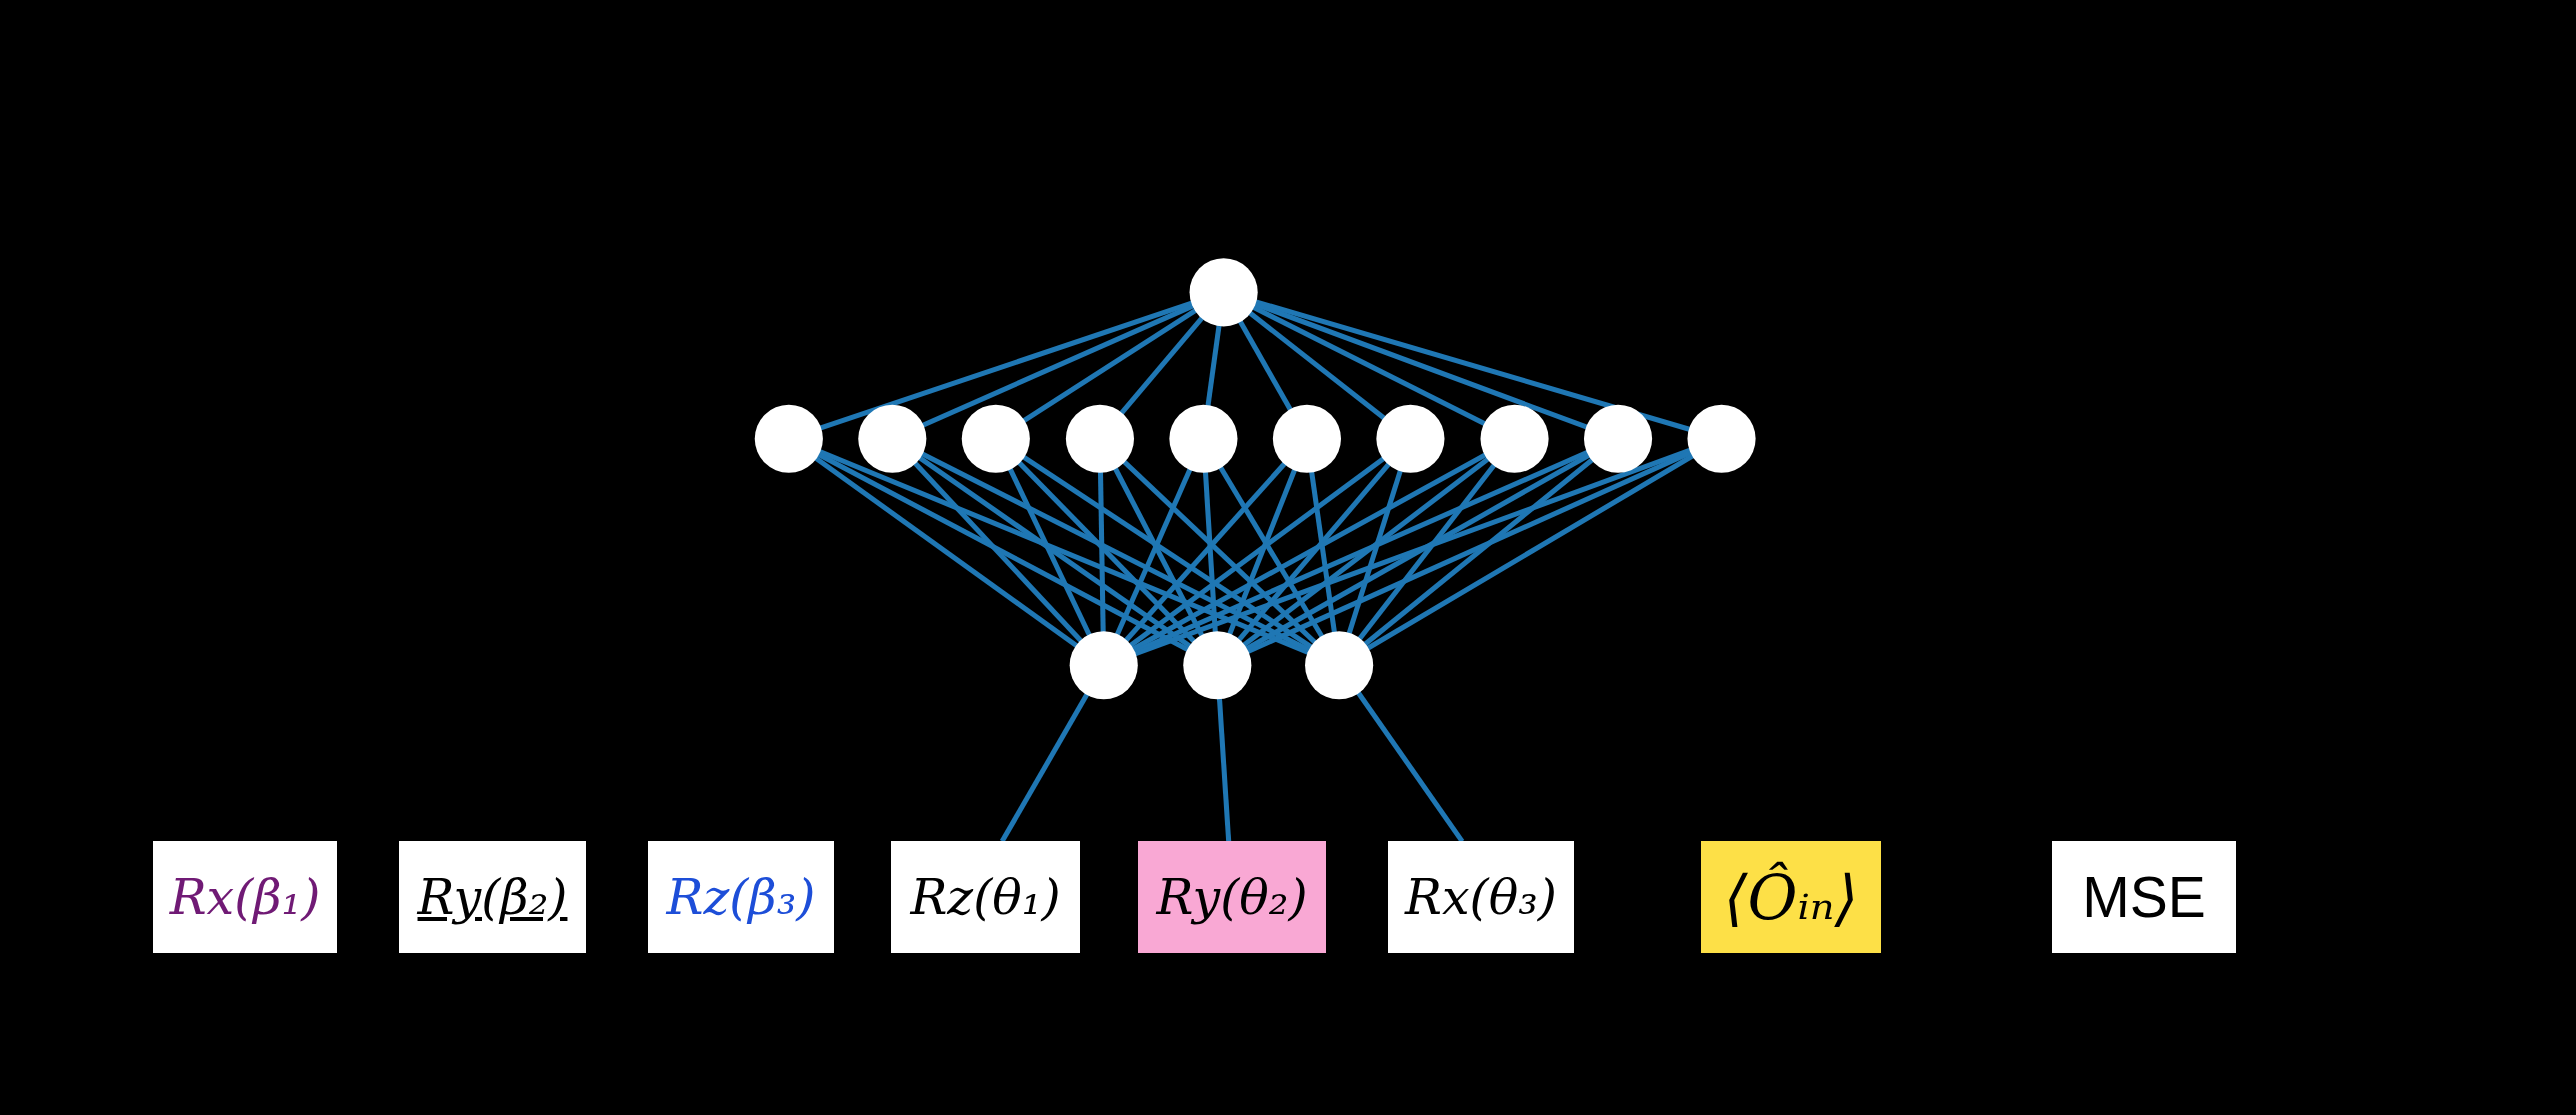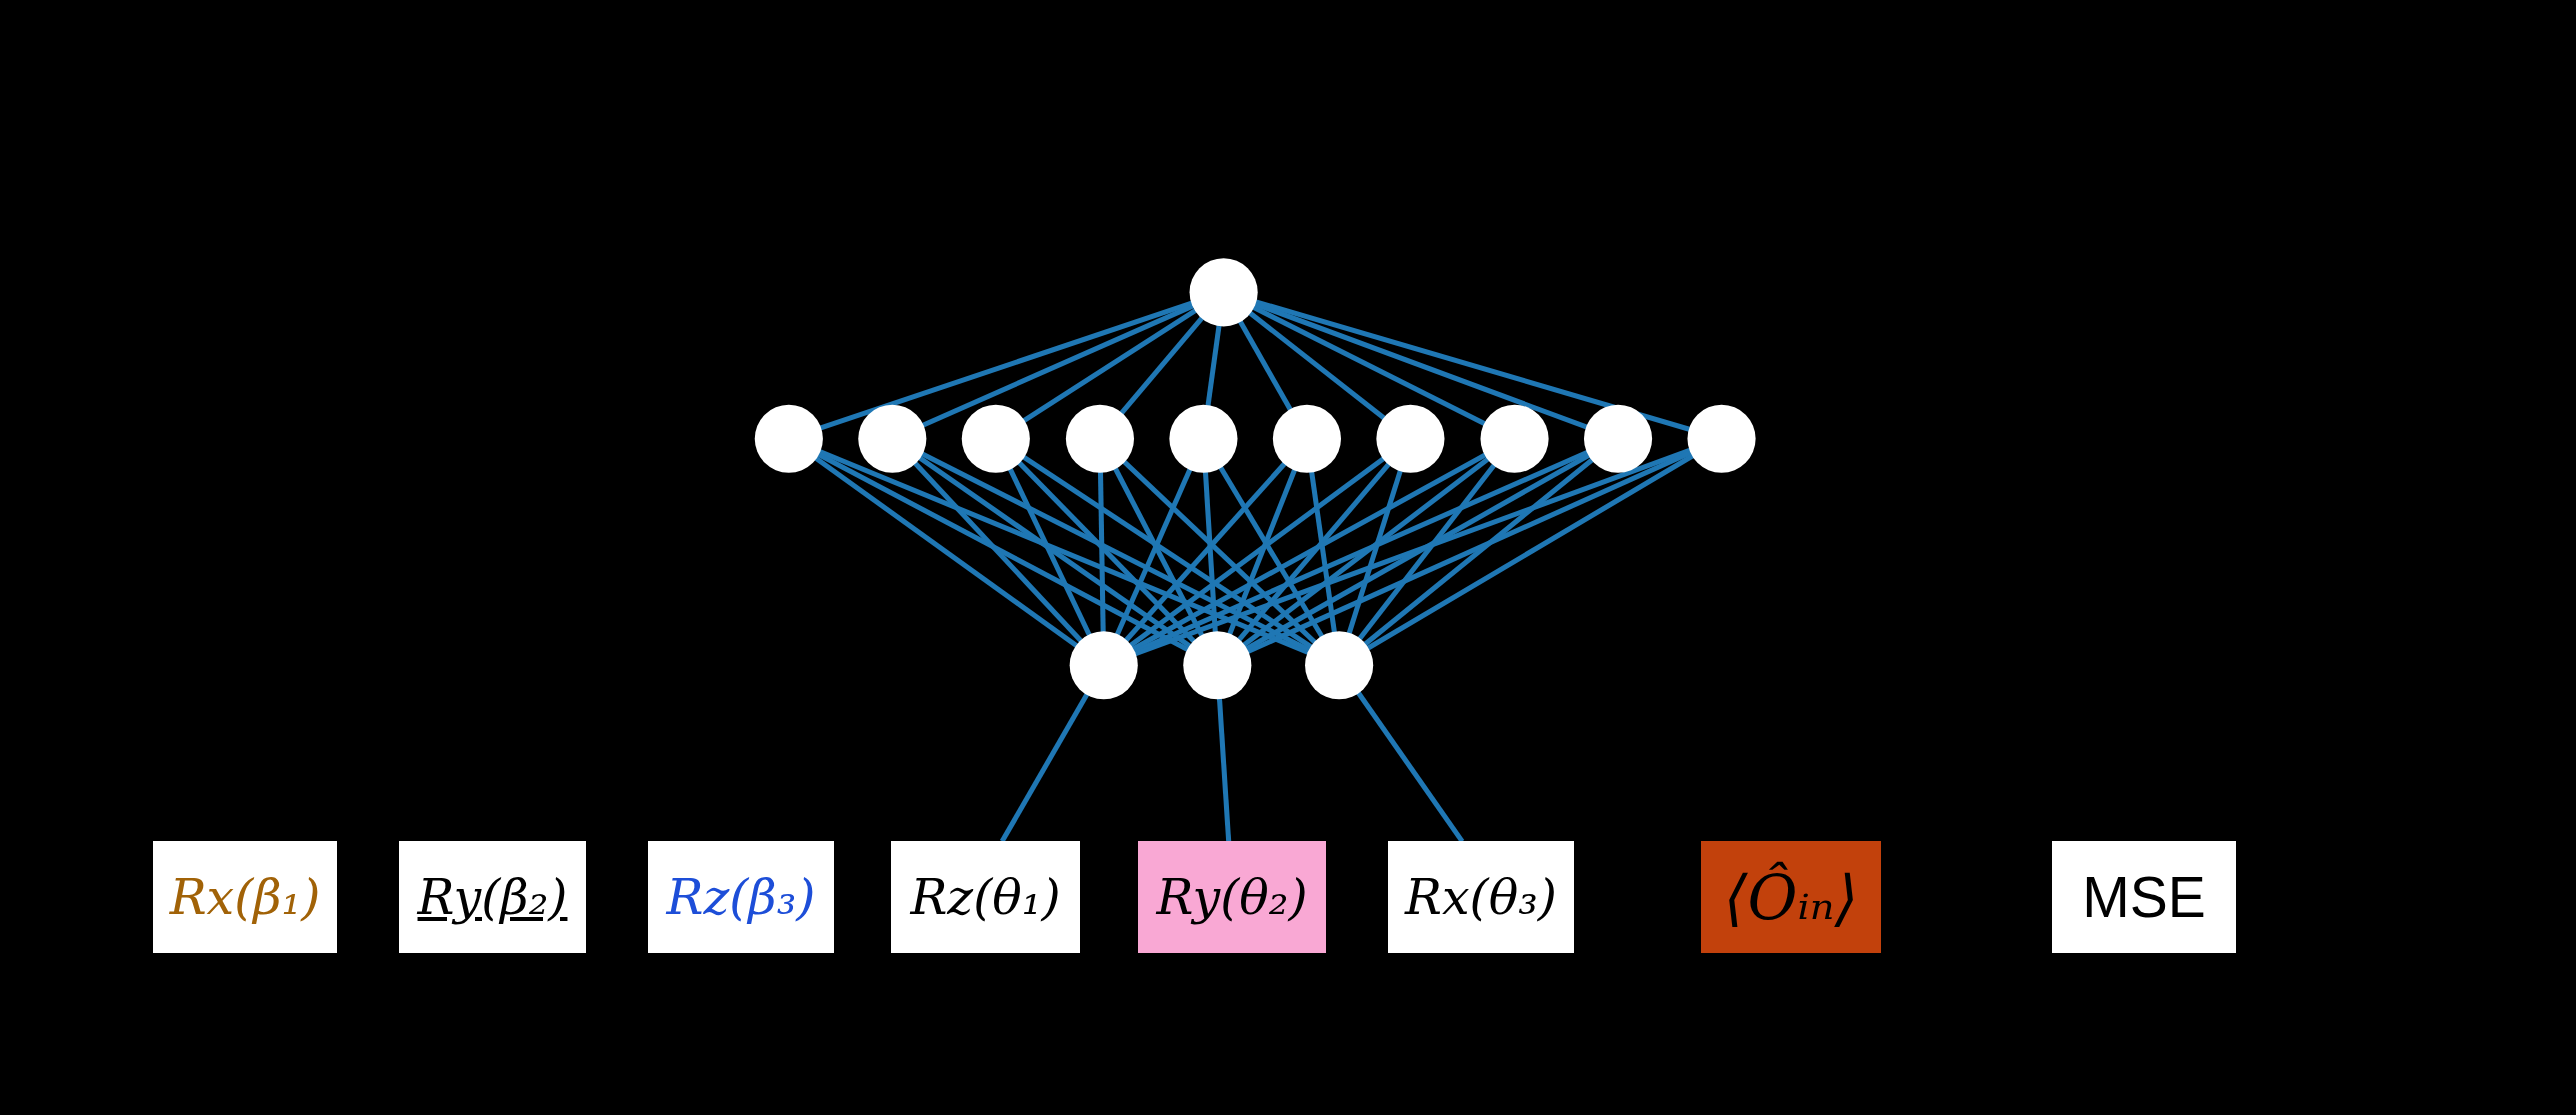--- a/index.html
+++ b/index.html
@@ -93,37 +93,37 @@
     <circle cx="2071" cy="695" r="54" fill="#ffffff"></circle>
     <circle cx="2235" cy="695" r="54" fill="#ffffff"></circle>
     <circle cx="2400" cy="695" r="54" fill="#ffffff"></circle>
     <circle cx="2564" cy="695" r="54" fill="#ffffff"></circle>
     <circle cx="2728" cy="695" r="54" fill="#ffffff"></circle>
     <circle cx="1749" cy="1054" r="54" fill="#ffffff"></circle>
     <circle cx="1929" cy="1054" r="54" fill="#ffffff"></circle>
     <circle cx="2122" cy="1054" r="54" fill="#ffffff"></circle>
   </svg>
 
-<div class="box" style="left: 153px; width: 184px; top: 841px; height: 112px; background: rgb(255, 255, 255); color: #a16207;">
+<div class="box" style="left: 153px; width: 184px; top: 841px; height: 112px; background: rgb(255, 255, 255); color: #701a75;">
   <span>Rx(β₁)</span>
 </div>
 <div class="box" style="left: 399px; width: 187px; top: 841px; height: 112px; background: rgb(255, 255, 255); color: rgb(0, 0, 0); text-decoration: underline;">
   <span>Ry(β₂)</span>
 </div>
 <div class="box" style="left: 648px; width: 186px; top: 841px; height: 112px; background: rgb(255, 255, 255); color: #1d4ed8;">
   <span>Rz(β₃)</span>
 </div>
 <div class="box" style="left: 891px; width: 189px; top: 841px; height: 112px; background: rgb(255, 255, 255); color: rgb(0, 0, 0);">
   <span>Rz(θ₁)</span>
 </div>
 <div class="box" style="left: 1138px; width: 188px; top: 841px; height: 112px; background: #f9a8d4; color: rgb(0, 0, 0);">
   <span>Ry(θ₂)</span>
 </div>
 <div class="box" style="left: 1388px; width: 186px; top: 841px; height: 112px; background: rgb(255, 255, 255); color: rgb(0, 0, 0); align-items: center;">
   <span>Rx(θ₃)</span>
 </div>
-<div class="box observable" style="left: 1701px; width: 180px; top: 841px; height: 112px; background: #c2410c; color: rgb(0, 0, 0);">
+<div class="box observable" style="left: 1701px; width: 180px; top: 841px; height: 112px; background: #fde047; color: rgb(0, 0, 0);">
   <span>⟨Ôᵢₙ⟩</span>
 </div>
 <div class="box sans" style="left: 2012px; width: 184px; top: 841px; height: 112px; background: rgb(255, 255, 255); color: rgb(0, 0, 0); margin-left: 40px;">
   <span>MSE</span>
 </div>
 
 
 </body></html>

